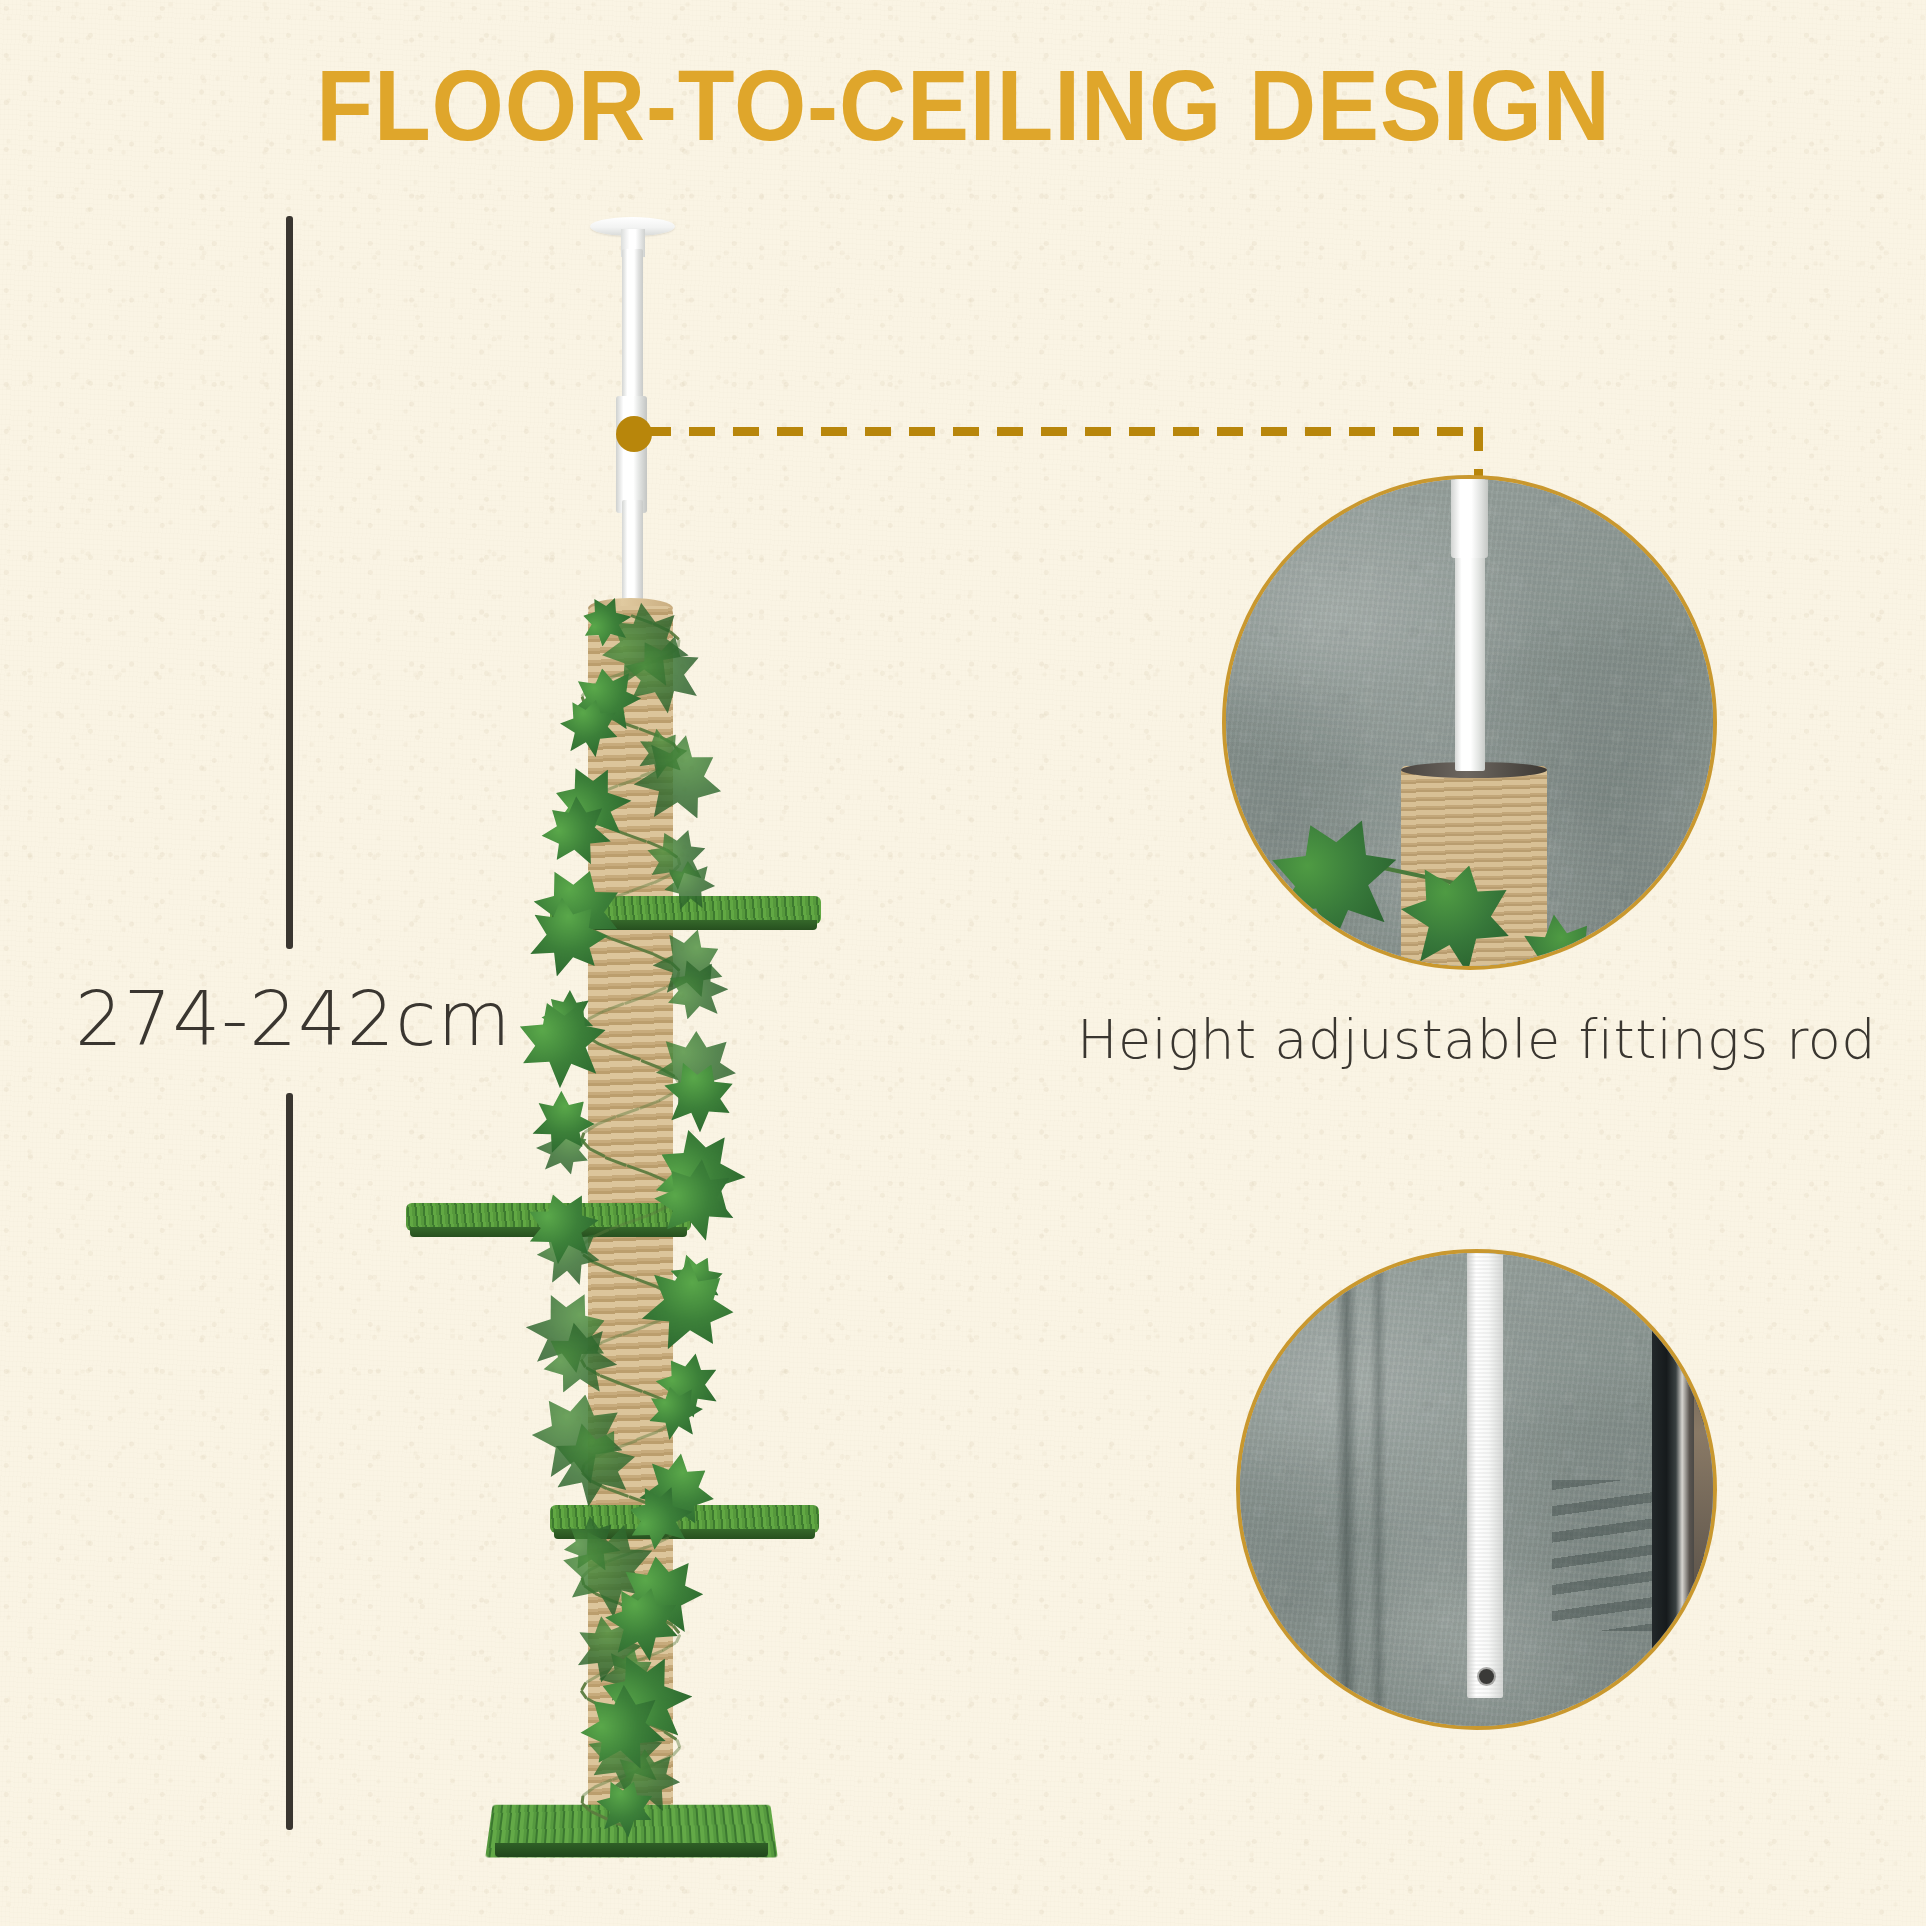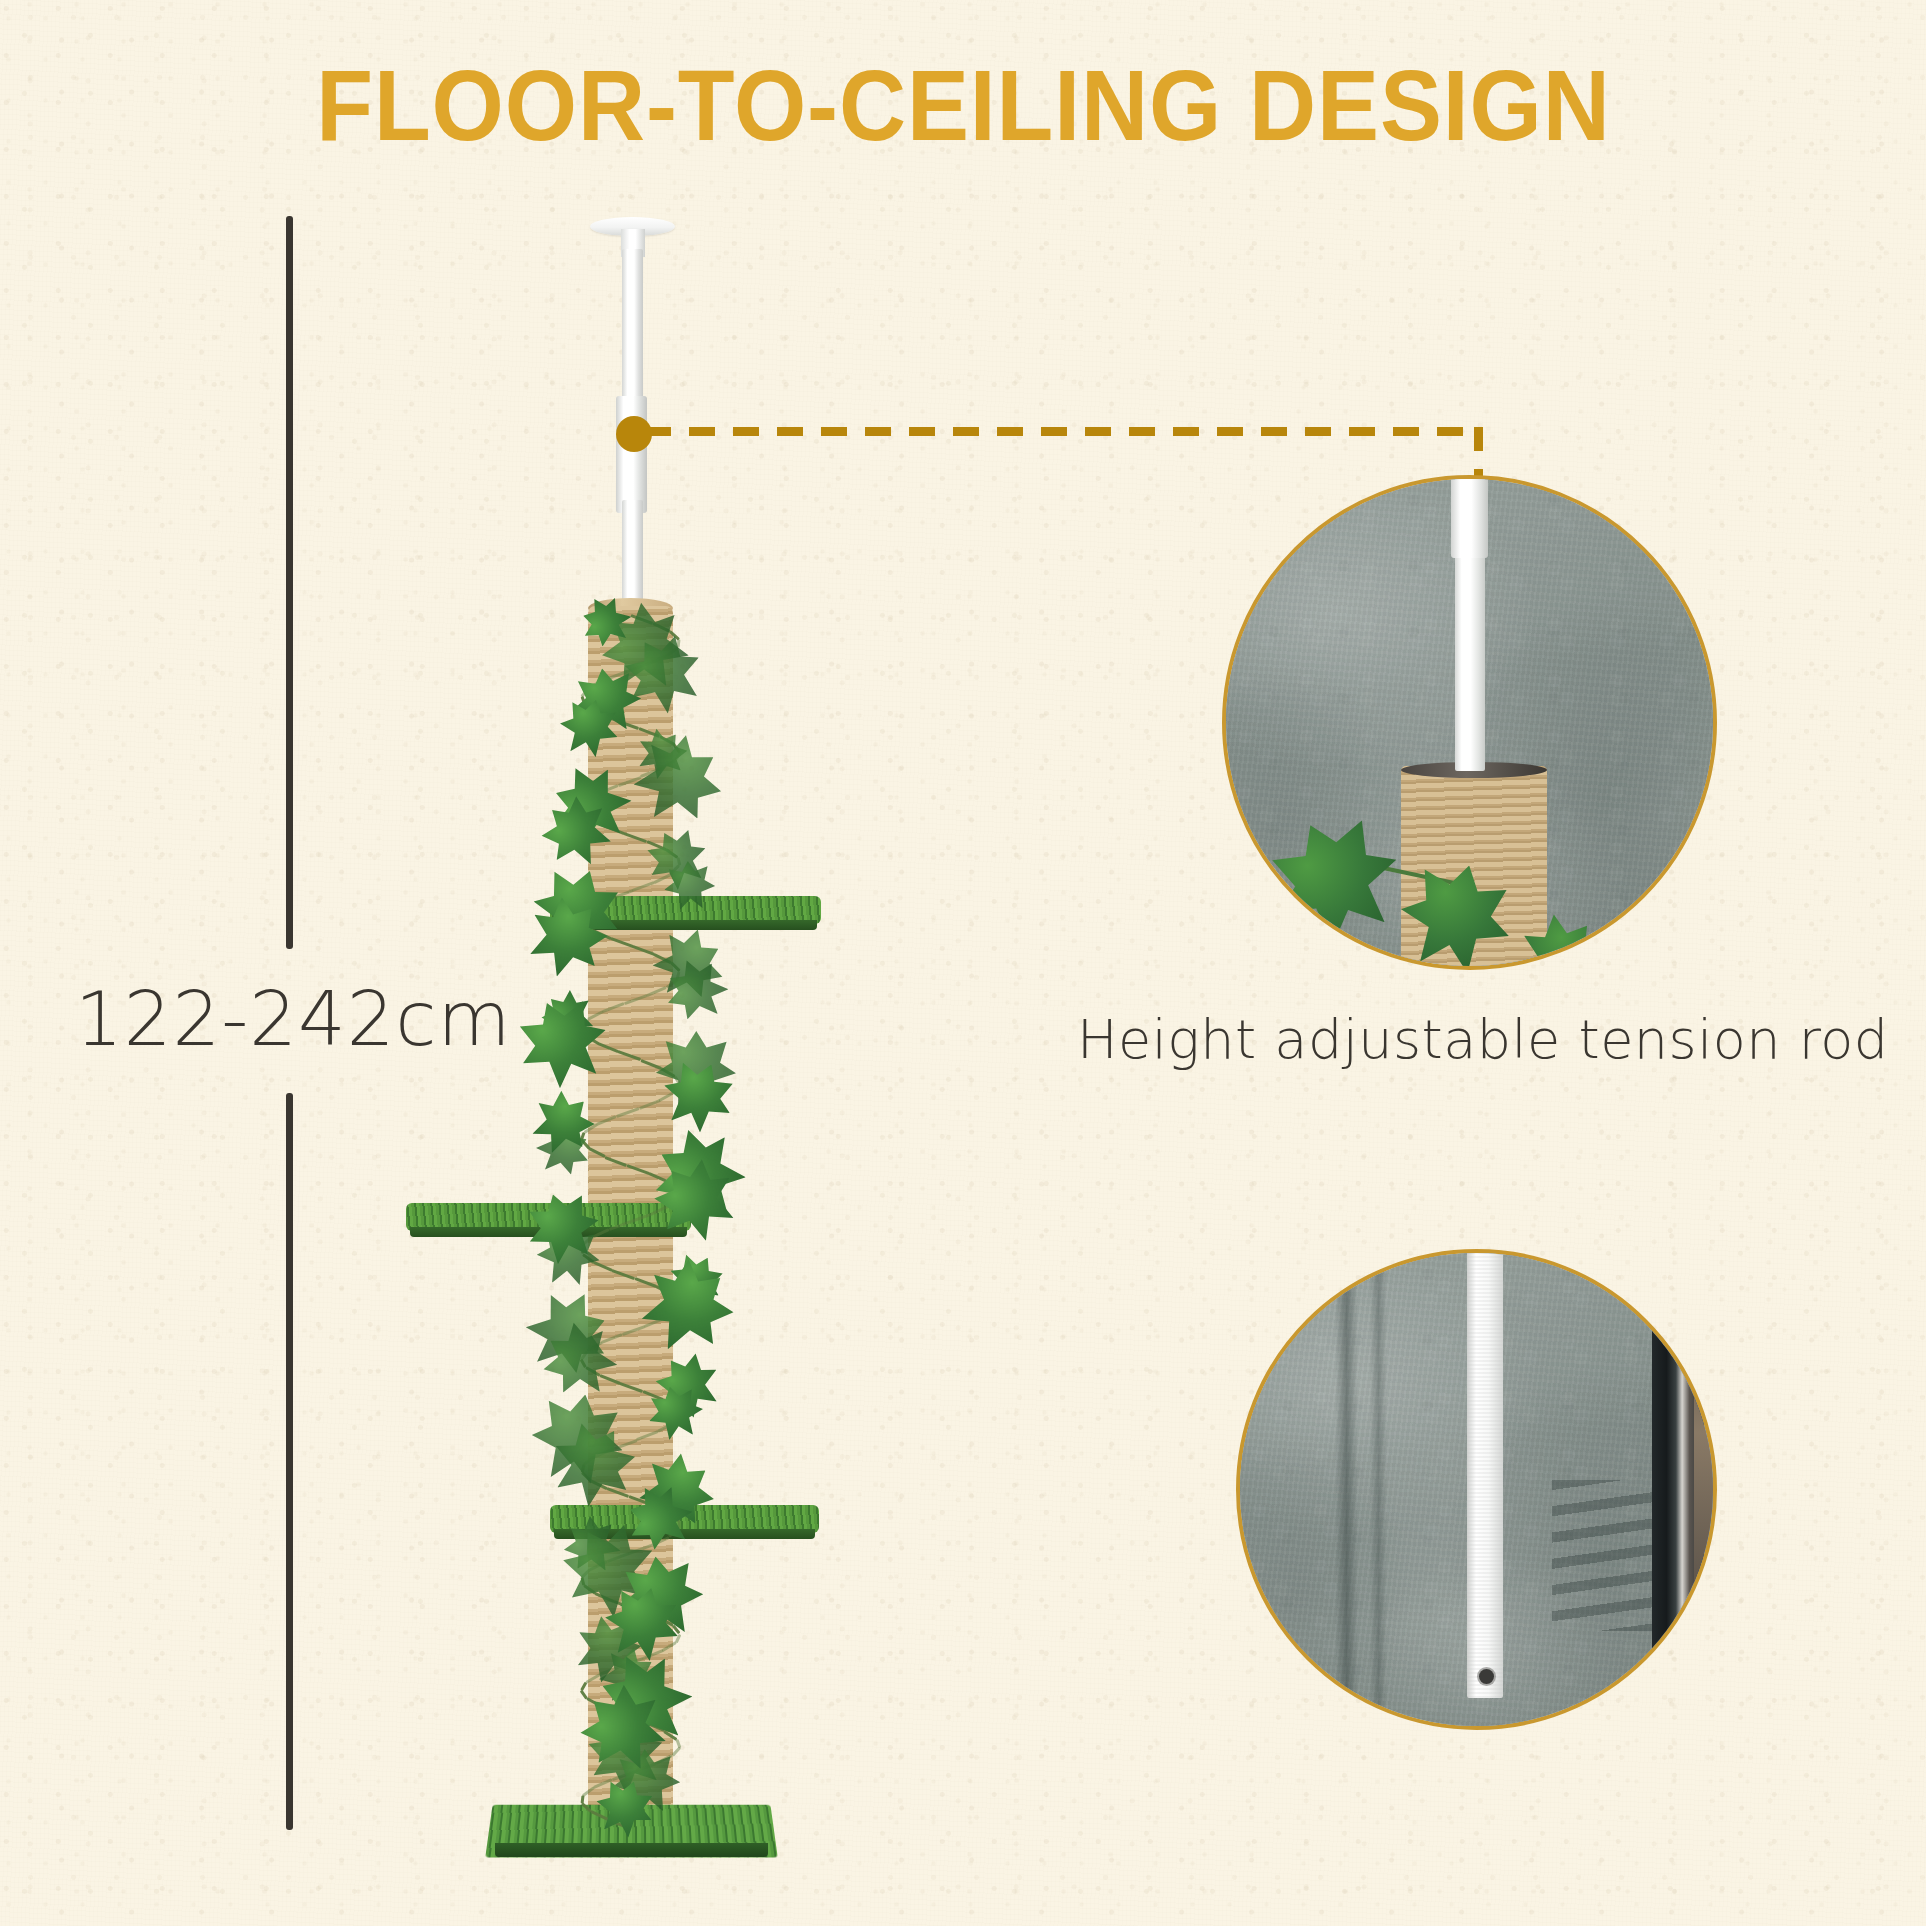--- a/index.html
+++ b/index.html
@@ -372,21 +372,21 @@
 <div id="canvas">
 
   <div id="paper-texture"></div>
   <div id="paper-grain"></div>
 
   <h1 id="title">FLOOR-TO-CEILING DESIGN</h1>
 
   <div>
     <div class="meas-seg" id="meas-top"></div>
     <div class="meas-seg" id="meas-bot"></div>
-    <div id="meas-label">122-242cm</div>
+    <div id="meas-label">274-242cm</div>
   </div>
 
   <div id="product">
 
     <div>
       <div id="ceiling-plate"></div>
       <div id="rod-neck"></div>
       <div id="rod-upper"></div>
       <div id="rod-joint"></div>
       <div id="rod-lower"></div>
@@ -616,21 +616,21 @@
     <div id="c1-post"></div>
     <div id="c1-post-top"></div>
     <div id="c1-rod"></div>
     <div id="c1-rod-collar"></div>
     <div id="c1-stem"></div>
     <div class="ivy-leaf" id="c1-leaf-a"></div>
     <div class="ivy-leaf" id="c1-leaf-b"></div>
     <div class="ivy-leaf" id="c1-leaf-c"></div>
   </div>
 
-  <div class="caption" id="caption-1">Height adjustable tension rod</div>
+  <div class="caption" id="caption-1">Height adjustable fittings rod</div>
 
   <div class="detail-circle" id="circle-2">
     <div class="concrete"></div>
     <div id="c2-shadowbar-1"></div>
     <div id="c2-shadowbar-2"></div>
     <div id="c2-blindshadow"></div>
     <div id="c2-darkedge"></div>
     <div id="c2-glass"></div>
     <div id="c2-strap"></div>
     <div id="c2-strap-hole"></div>

